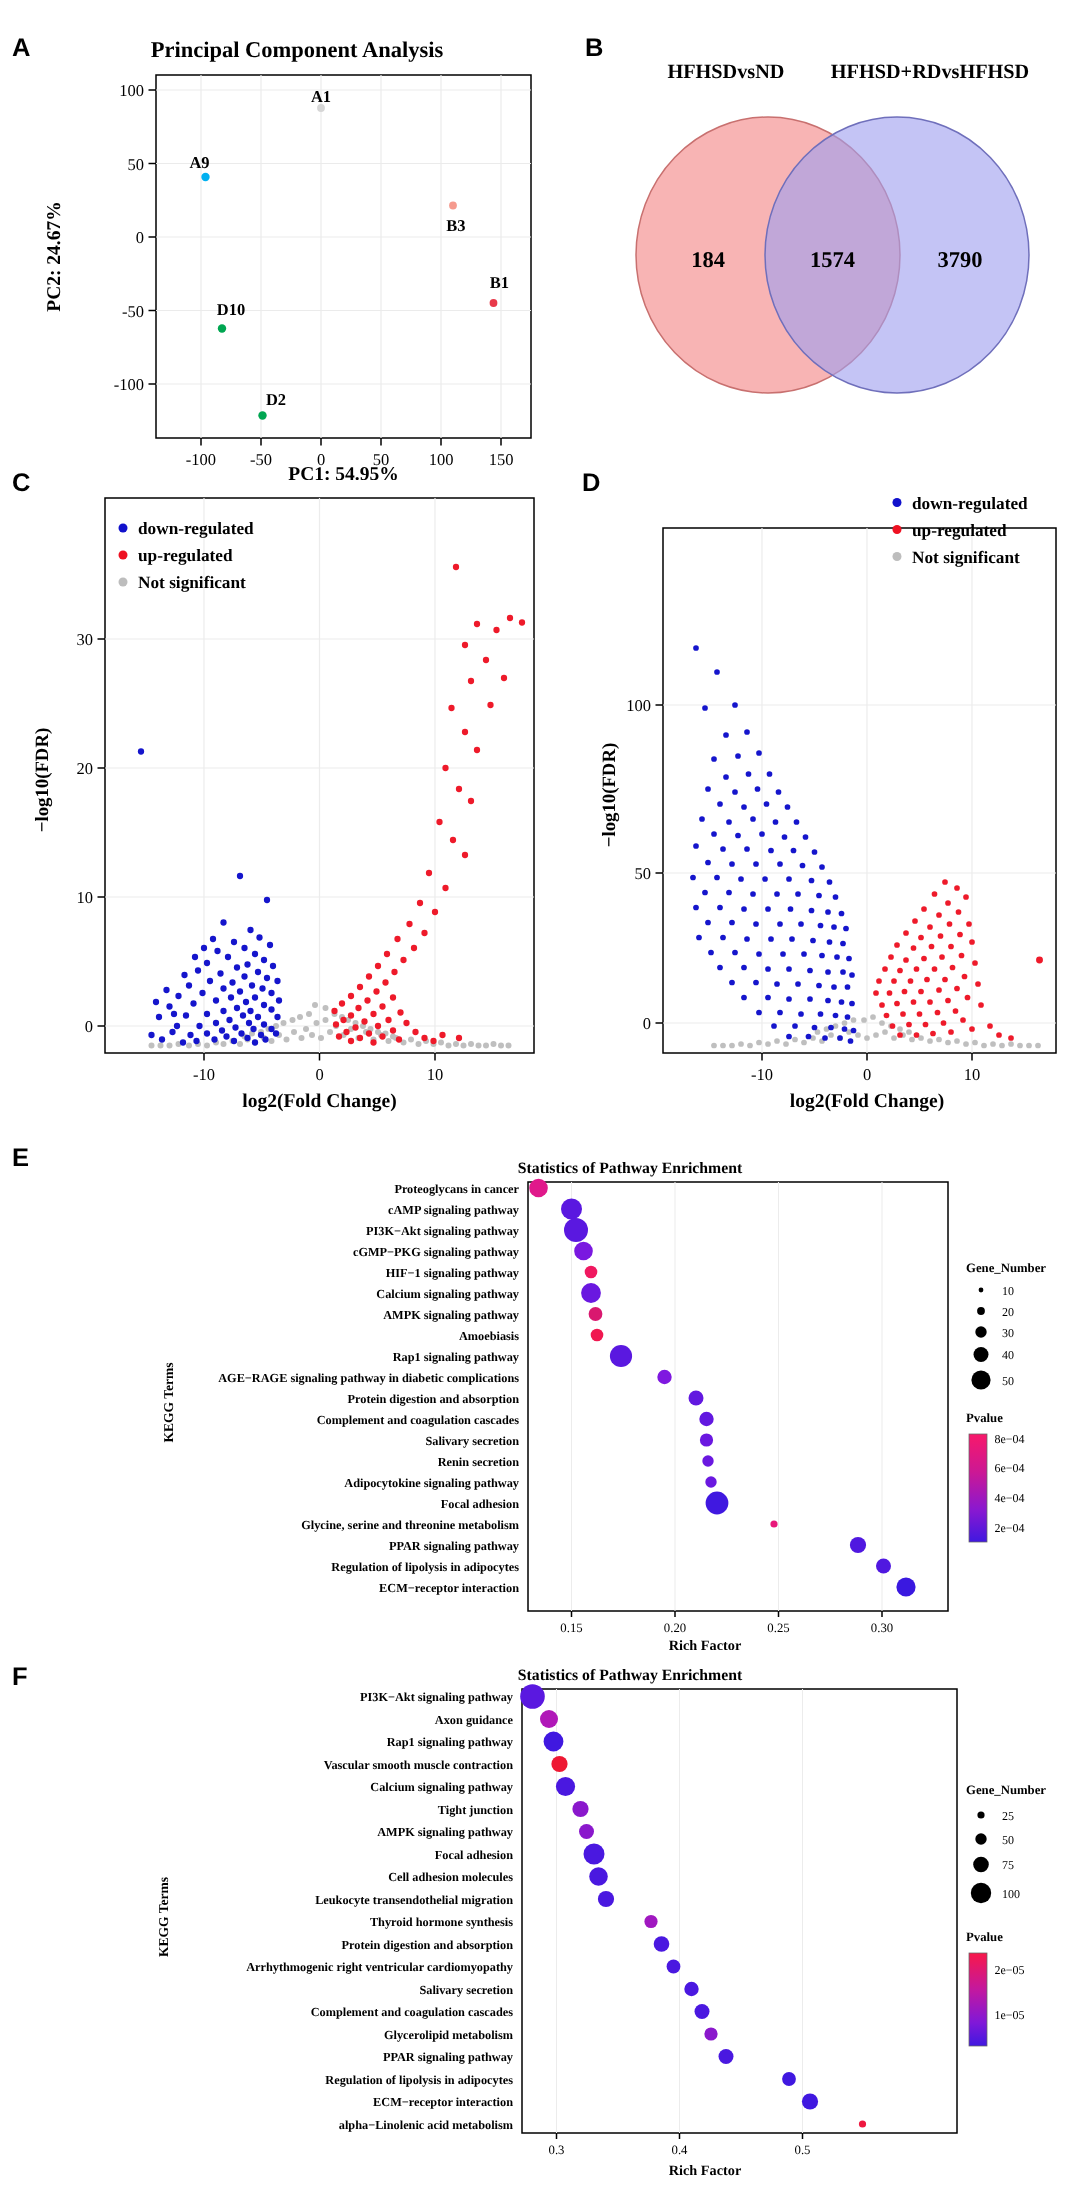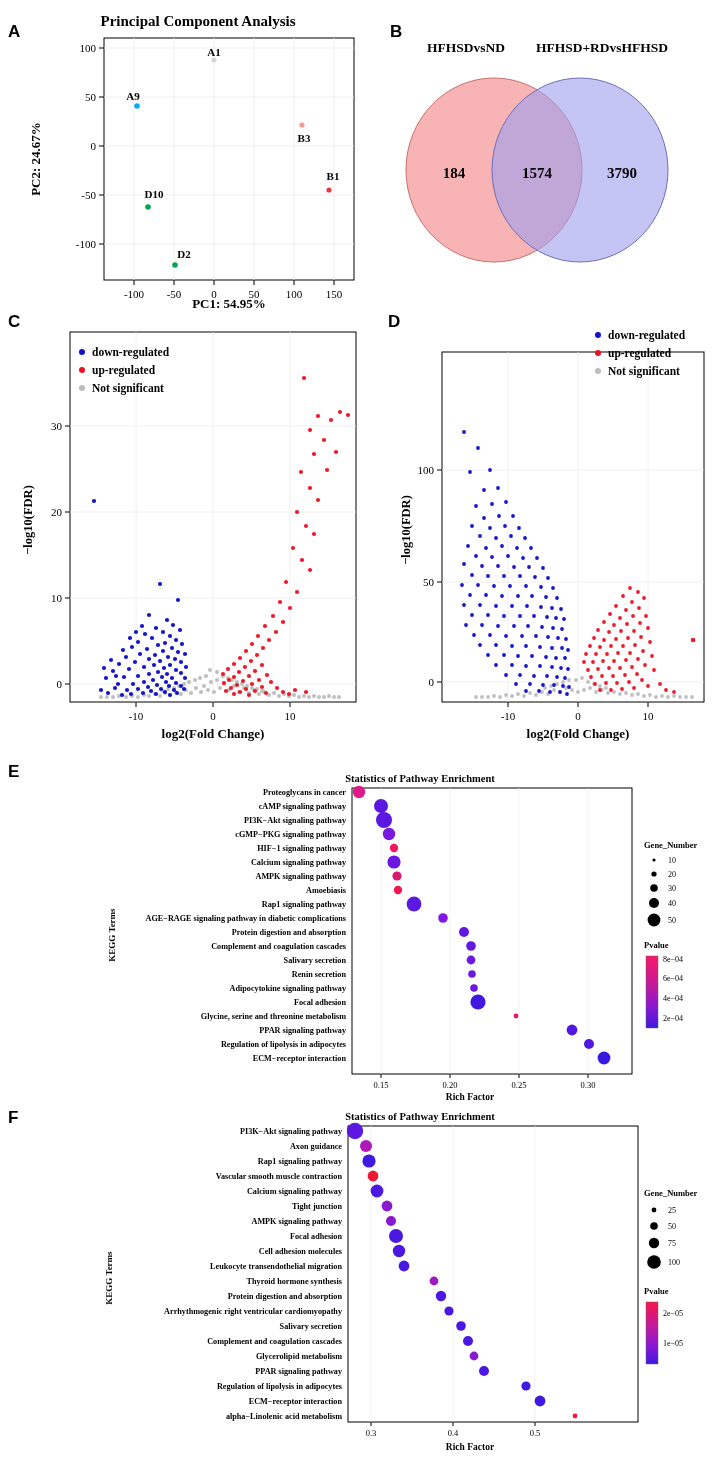--- a/index.html
+++ b/index.html
@@ -13,21 +13,21 @@
 </head>
 <body>
 
 <div class="panel-letter" style="left:8px;top:22px">A</div>
 <div class="panel-letter" style="left:390px;top:22px">B</div>
 <div class="panel-letter" style="left:8px;top:312px">C</div>
 <div class="panel-letter" style="left:388px;top:312px">D</div>
 <div class="panel-letter" style="left:8px;top:762px">E</div>
 <div class="panel-letter" style="left:8px;top:1108px">F</div>
 
-<div class="abs" style="left:18px;top:8px;width:360px;height:300px">
+<div class="abs" style="left:18px;top:20px;width:360px;height:300px">
   <svg width="360" height="300" viewBox="0 0 360 300">
     <text x="180" y="18" text-anchor="middle" font-size="15" font-weight="bold">Principal Component Analysis</text>
 
     <rect x="86" y="30" width="250" height="242" fill="#ffffff" stroke="#000" stroke-width="1"></rect>
 
     <g stroke="#ebebeb" stroke-width="0.8">
       <line x1="86" y1="40" x2="336" y2="40"></line>
       <line x1="86" y1="89" x2="336" y2="89"></line>
       <line x1="86" y1="138" x2="336" y2="138"></line>
       <line x1="86" y1="187" x2="336" y2="187"></line>
@@ -84,21 +84,21 @@
     <text x="315" y="172" text-anchor="middle" font-size="11" font-weight="bold">B1</text>
 
     <circle cx="130" cy="199" r="2.8" fill="#00a651"></circle>
     <text x="136" y="190" text-anchor="middle" font-size="11" font-weight="bold">D10</text>
 
     <circle cx="157" cy="257" r="2.8" fill="#00a651"></circle>
     <text x="166" y="250" text-anchor="middle" font-size="11" font-weight="bold">D2</text>
   </svg>
 </div>
 
-<div class="abs" style="left:364px;top:20px;width:336px;height:280px">
+<div class="abs" style="left:382px;top:20px;width:336px;height:280px">
   <svg width="336" height="280" viewBox="0 0 336 280">
     <text x="102" y="32" text-anchor="middle" font-size="13.5" font-weight="bold">HFHSDvsND</text>
     <text x="238" y="32" text-anchor="middle" font-size="13.5" font-weight="bold">HFHSD+RDvsHFHSD</text>
     <ellipse cx="130" cy="150" rx="88" ry="92" fill="#f7a3a3" fill-opacity="0.82" stroke="#c8706f" stroke-width="1"></ellipse>
     <ellipse cx="216" cy="150" rx="88" ry="92" fill="#9f9fef" fill-opacity="0.62" stroke="#6f6fbb" stroke-width="1"></ellipse>
     <text x="90" y="158" text-anchor="middle" font-size="15" font-weight="bold">184</text>
     <text x="173" y="158" text-anchor="middle" font-size="15" font-weight="bold">1574</text>
     <text x="258" y="158" text-anchor="middle" font-size="15" font-weight="bold">3790</text>
   </svg>
 </div>

